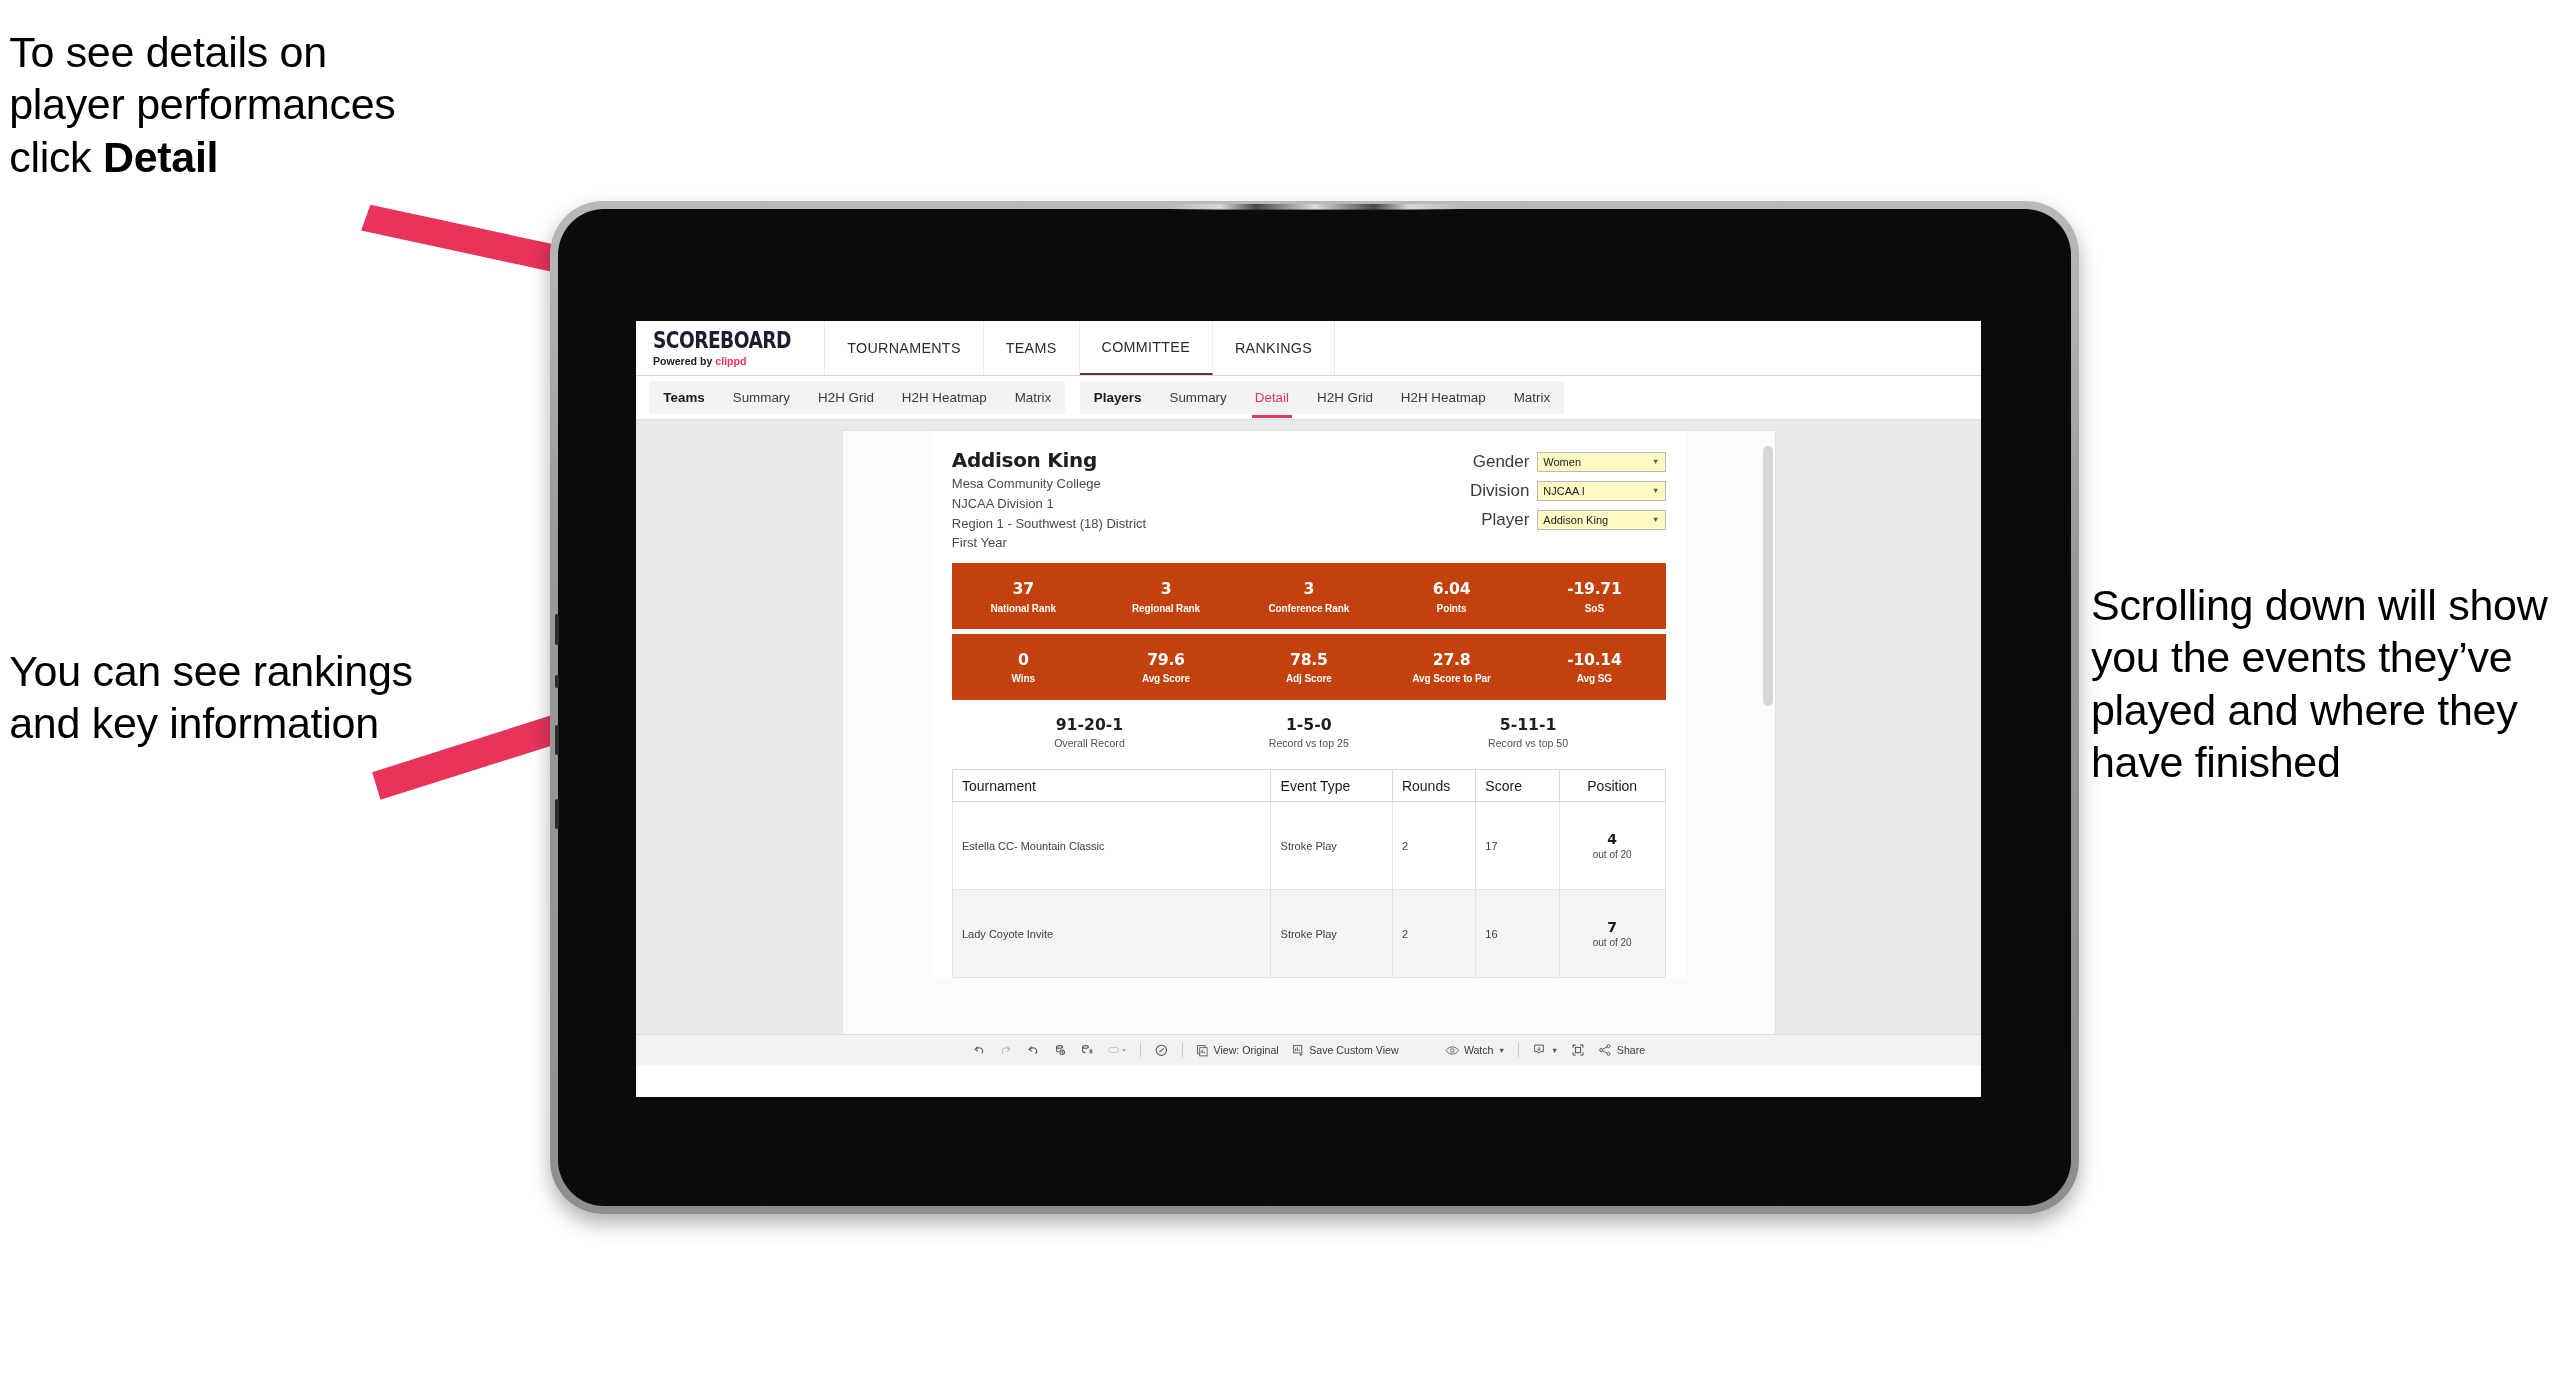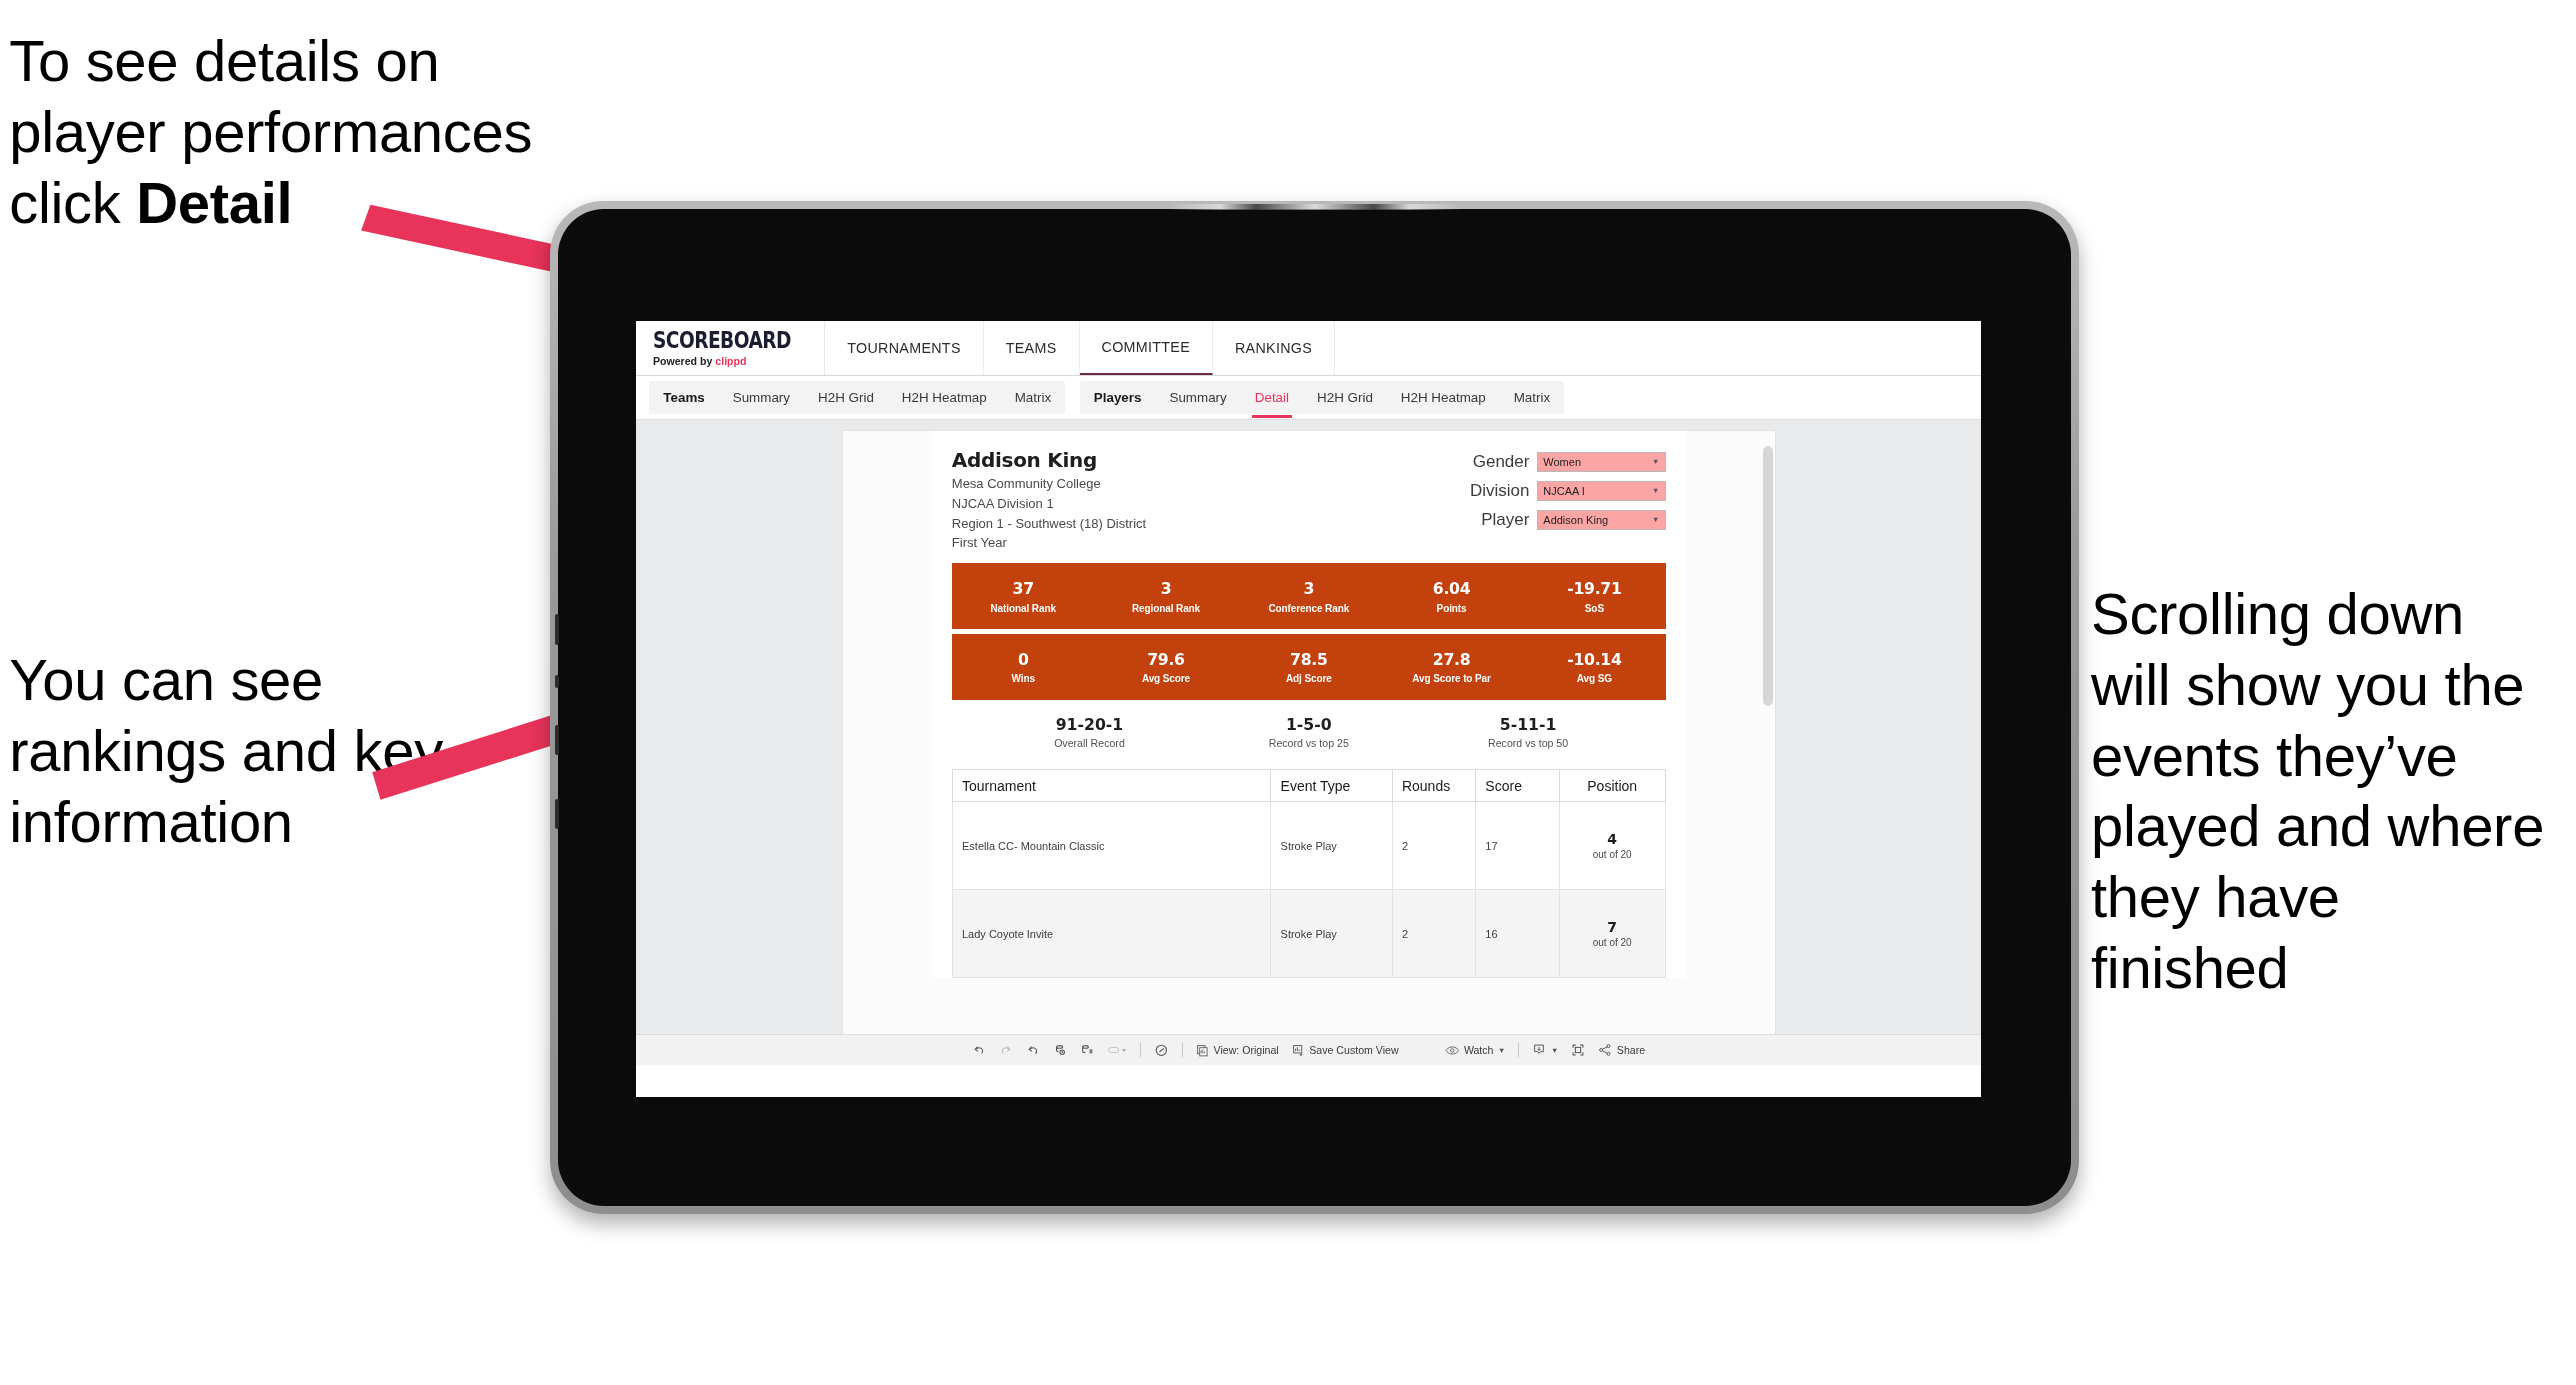--- a/index.html
+++ b/index.html
@@ -8,21 +8,21 @@
     background: #ffffff;
     font-family: "Liberation Sans", sans-serif;
     overflow: hidden;
   }
   #stage { position: relative; width: 2576px; height: 1386px; }
 
   
   .callout {
     position: absolute;
     font-family: "Liberation Sans", sans-serif;
-    font-size: 58px;
+    font-size: 43px;
     line-height: 1.22;
     color: #000000;
     font-weight: 400;
     letter-spacing: -0.3px;
   }
   #callout-detail { left: 9.2px; top: 26px; width: 608px; }
   #callout-rankings { left: 9.2px; top: 645px; width: 479px; }
   #callout-scroll { left: 2091px; top: 579px; width: 461px; }
   .callout b { font-weight: 700; }
 
@@ -125,21 +125,21 @@
   #headerblock { display:flex; justify-content:space-between; }
   #player-name {
     font-family:"DejaVu Sans", sans-serif;
     font-size: 20px; font-weight:700; color:#1e1e1e; letter-spacing:-0.3px;
   }
   .meta-line { font-size: 13px; color:#4a4a4a; margin-top: 4.6px; }
   #filters { padding-top: 3.7px; }
   .filter-row { display:flex; align-items:center; justify-content:flex-end; margin-bottom: 9.2px; }
   .filter-label { font-size: 17px; color:#3c3c3c; margin-right: 7.4px; }
   .filter-select {
-    width: 129px; height: 20px; border:0.9px solid #b9b9b9; background:#fca5a5;
+    width: 129px; height: 20px; border:0.9px solid #b9b9b9; background:#fef9c3;
     font-size: 11px; color:#222; display:flex; align-items:center;
     padding: 0 5.5px; justify-content:space-between;
   }
   .caret { font-size: 7.4px; color:#555; }
 
   
   .statband {
     background:#c2410c; display:flex; margin-top: 13px; height: 66px;
     align-items:center;
   }

